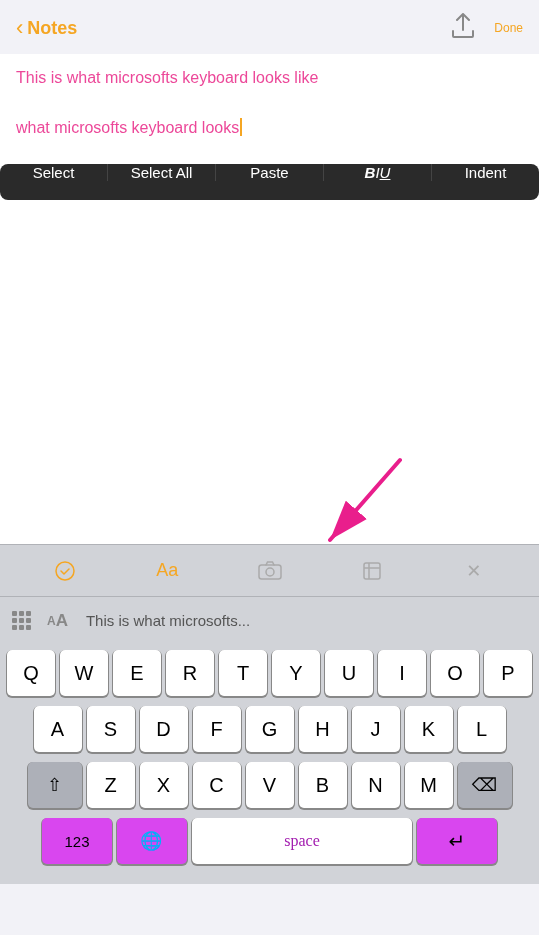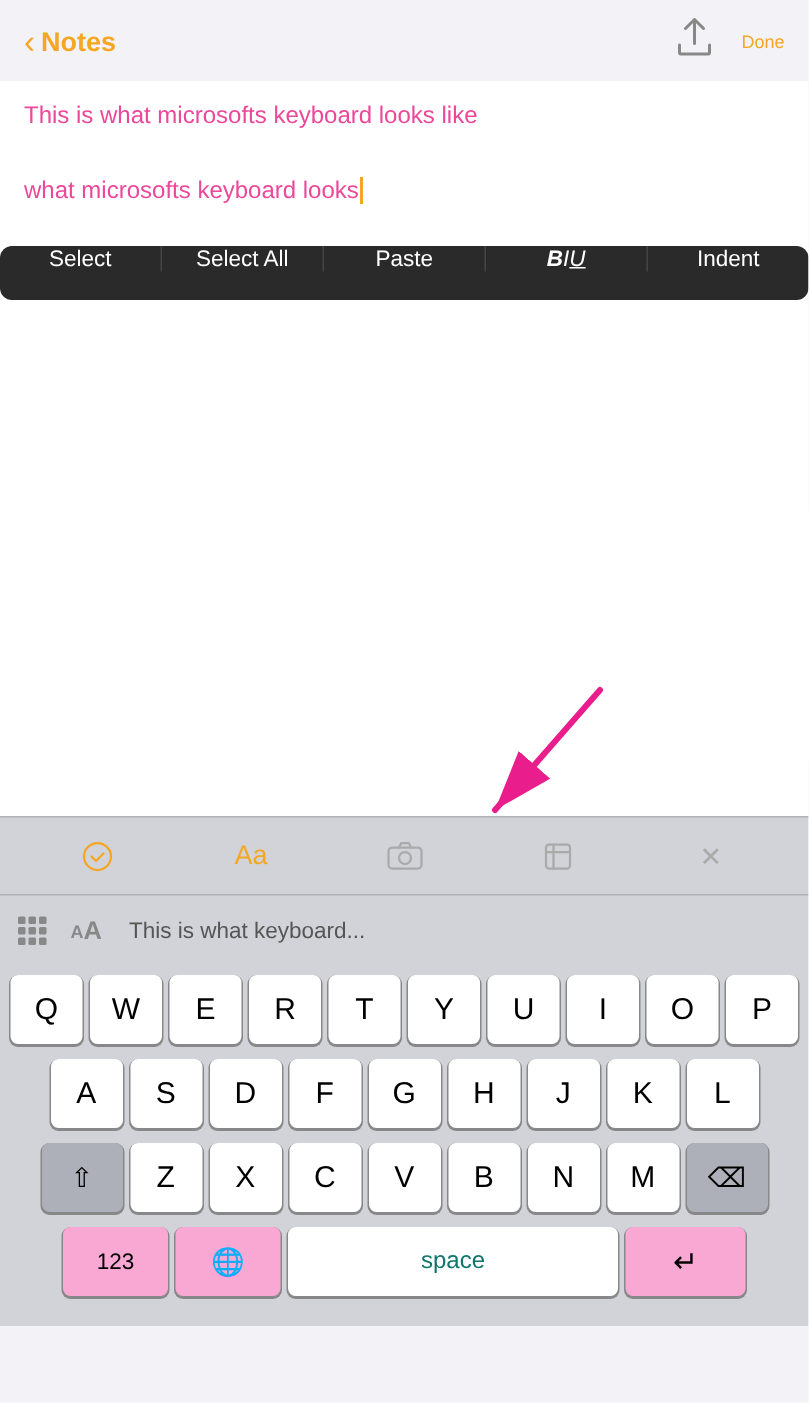--- a/index.html
+++ b/index.html
@@ -213,24 +213,25 @@
     }
     .key.shift-key, .key.backspace-key {
       background: #adb0b8;
       flex: 1.5;
       max-width: 54px;
     }
     .key.space-key {
       flex: 5;
       max-width: 220px;
       font-size: 16px;
-      color: #0f766e;
+      color: #a21caf;
+      font-family: Liberation Serif, serif;
     }
     .key.numbers-key, .key.globe-key, .key.return-key {
-      background: #f9a8d4;
+      background: #d946ef;
       flex: 1.5;
       max-width: 70px;
     }
     .key.return-key {
       max-width: 80px;
     }
 
     
     .arrow-overlay {
       position: absolute;
@@ -334,21 +335,21 @@
         <span></span>
         <span></span>
       <span></span>
         <span></span>
         <span></span>
     </div>
   </div>
   <span class="font-size-icon">
     <span style="font-size:12px; vertical-align:middle;">A</span><span style="font-size:17px; vertical-align:middle; font-weight:600;">A</span>
   </span>
-  <span class="predictive-text">This is what keyboard...</span>
+  <span class="predictive-text">This is what microsofts...</span>
 </div>
 
 <div class="keyboard">
 
   <div class="key-row">
     <div class="key">Q</div>
     <div class="key">W</div>
     <div class="key">E</div>
     <div class="key">R</div>
     <div class="key">T</div>

